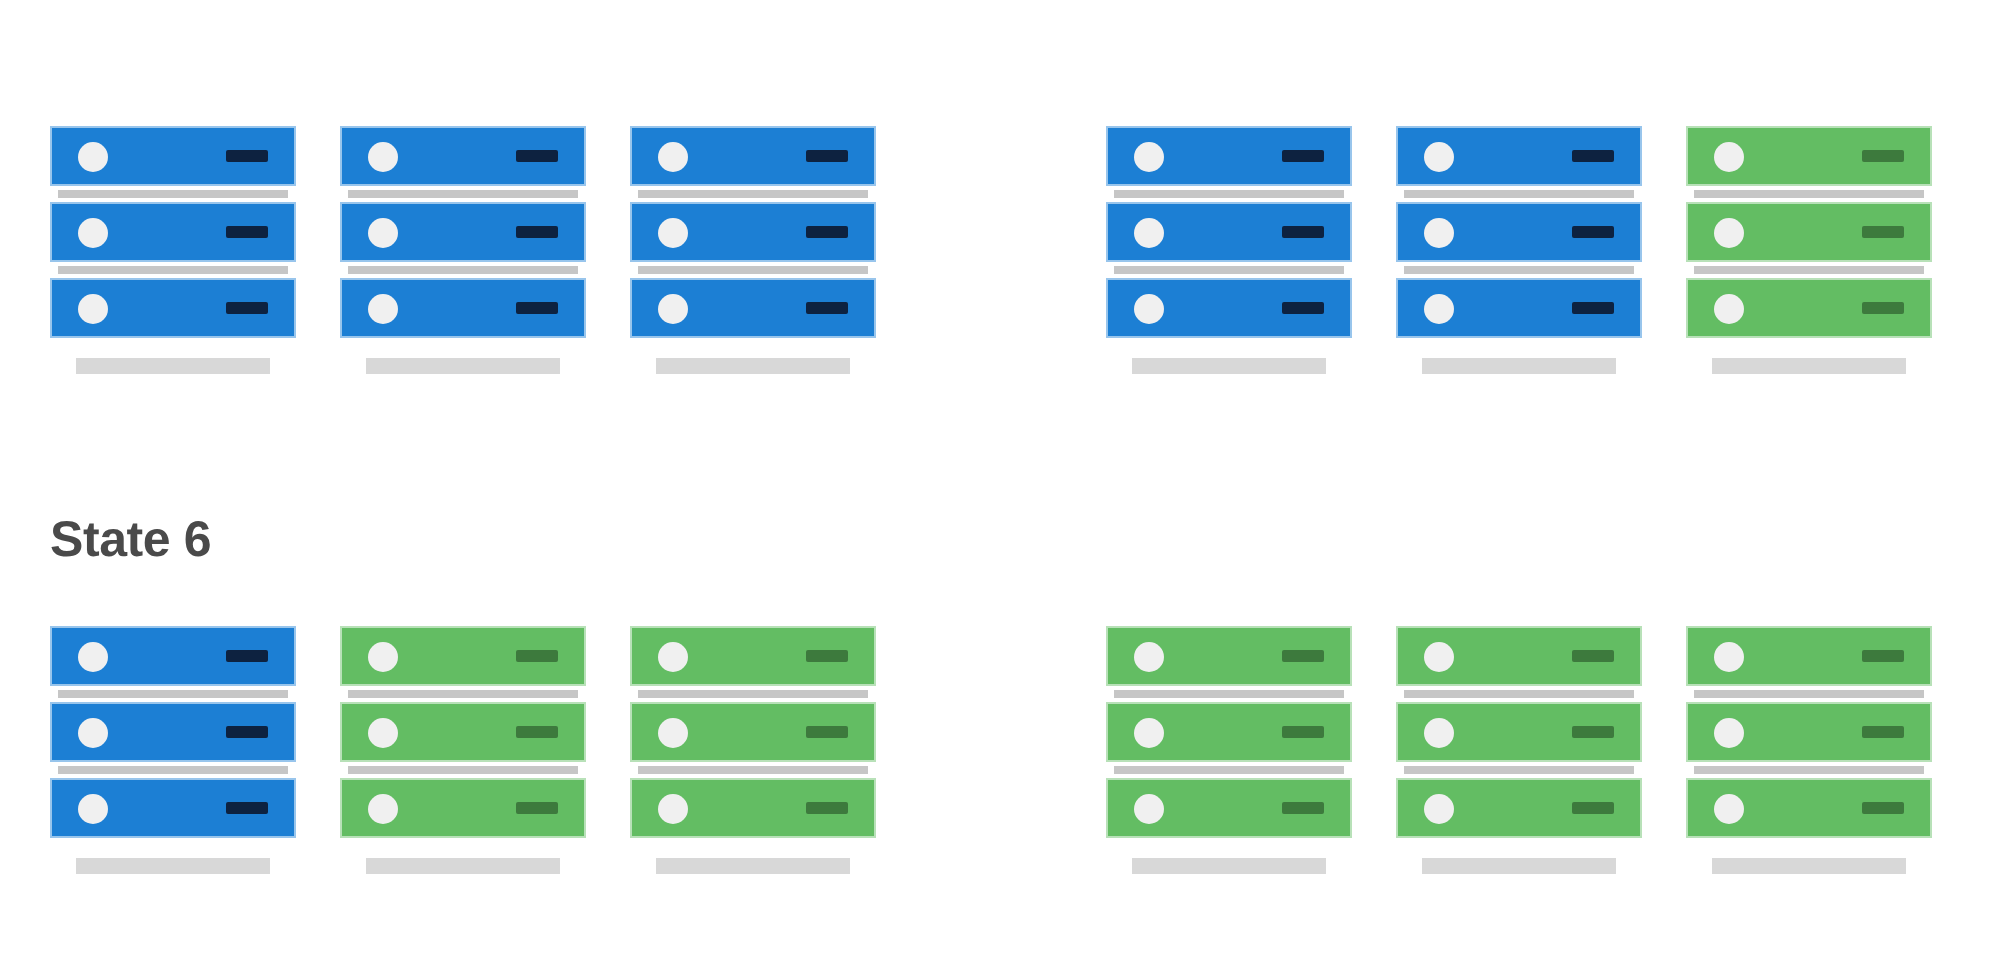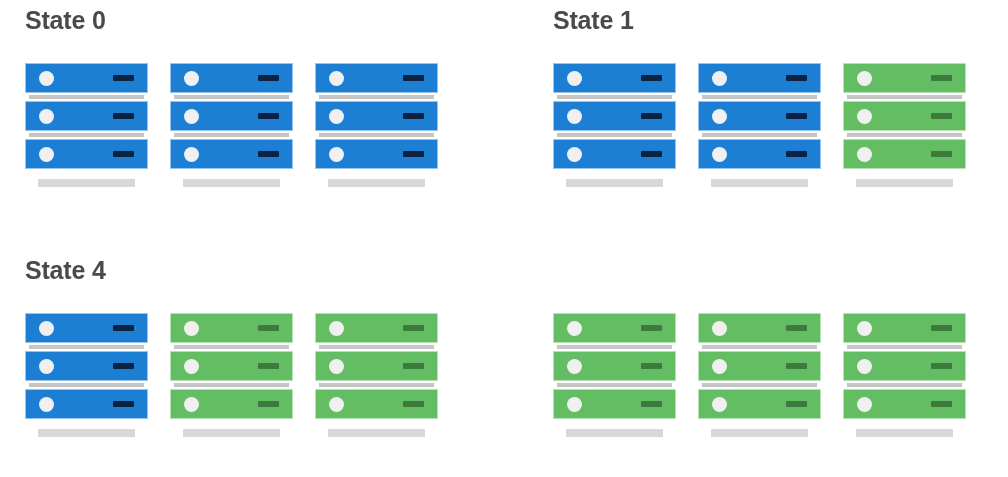--- a/index.html
+++ b/index.html
@@ -113,23 +113,20 @@
     height: 8px;
     background: #d8d8d8;
   }
 
   
 </style>
 </head>
 <body style="background: rgb(255, 255, 255);">
 
 <div id="stage">
-    <div class="panel" style="left: 25px; top: 8px;">
-      <div class="panel-title" style="color: rgb(74, 74, 74);">State 0</div>
-    </div>
     <div class="racks" style="left: 25px; top: 63px;">
       <div class="rack">
         <div class="unit">
           <div class="unit-body" style="background: rgb(28, 127, 212);">
             <span class="unit-led" style="background: rgb(240, 240, 240);"></span>
             <span class="unit-dash" style="background: rgb(13, 34, 64);"></span>
           </div>
         </div>
         <div class="unit">
           <div class="unit-body" style="background: rgb(28, 127, 212);">
@@ -186,23 +183,20 @@
         <div class="unit">
           <div class="unit-body" style="background: rgb(28, 127, 212);">
             <span class="unit-led" style="background: rgb(240, 240, 240);"></span>
             <span class="unit-dash" style="background: rgb(13, 34, 64);"></span>
           </div>
         </div>
         <div class="sep s1" style="background: rgb(198, 198, 198);"></div>
         <div class="sep s2" style="background: rgb(198, 198, 198);"></div>
         <div class="base" style="background: rgb(216, 216, 216);"></div>
       </div>
-    </div>
-    <div class="panel" style="left: 553px; top: 8px;">
-      <div class="panel-title" style="color: rgb(74, 74, 74);">State 1</div>
     </div>
     <div class="racks" style="left: 553px; top: 63px;">
       <div class="rack">
         <div class="unit">
           <div class="unit-body" style="background: rgb(28, 127, 212);">
             <span class="unit-led" style="background: rgb(240, 240, 240);"></span>
             <span class="unit-dash" style="background: rgb(13, 34, 64);"></span>
           </div>
         </div>
         <div class="unit">
@@ -262,21 +256,21 @@
             <span class="unit-led" style="background: rgb(240, 240, 240);"></span>
             <span class="unit-dash" style="background: rgb(61, 122, 61);"></span>
           </div>
         </div>
         <div class="sep s1" style="background: rgb(198, 198, 198);"></div>
         <div class="sep s2" style="background: rgb(198, 198, 198);"></div>
         <div class="base" style="background: rgb(216, 216, 216);"></div>
       </div>
     </div>
     <div class="panel" style="left: 25px; top: 258px;">
-      <div class="panel-title" style="color: rgb(74, 74, 74);">State 4</div>
+      <div class="panel-title" style="color: rgb(74, 74, 74);">State 6</div>
     </div>
     <div class="racks" style="left: 25px; top: 313px;">
       <div class="rack">
         <div class="unit">
           <div class="unit-body" style="background: rgb(28, 127, 212);">
             <span class="unit-led" style="background: rgb(240, 240, 240);"></span>
             <span class="unit-dash" style="background: rgb(13, 34, 64);"></span>
           </div>
         </div>
         <div class="unit">

